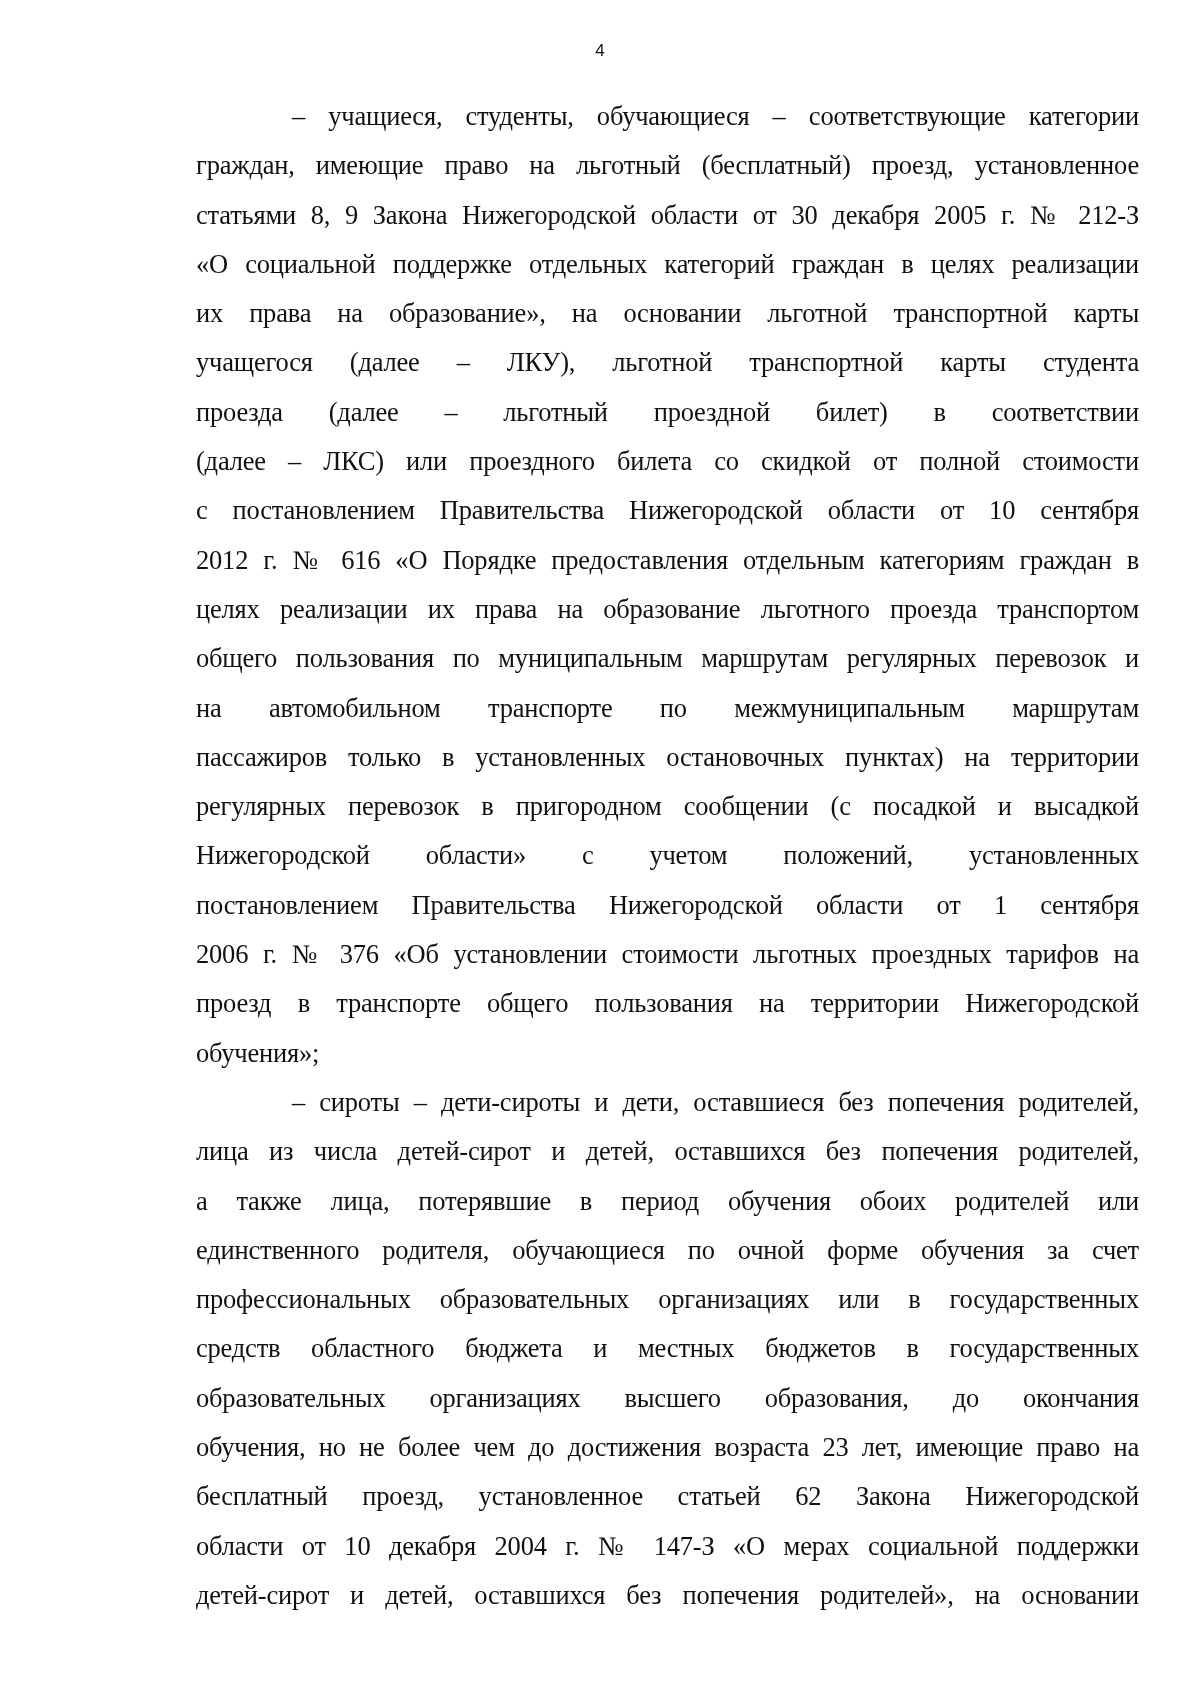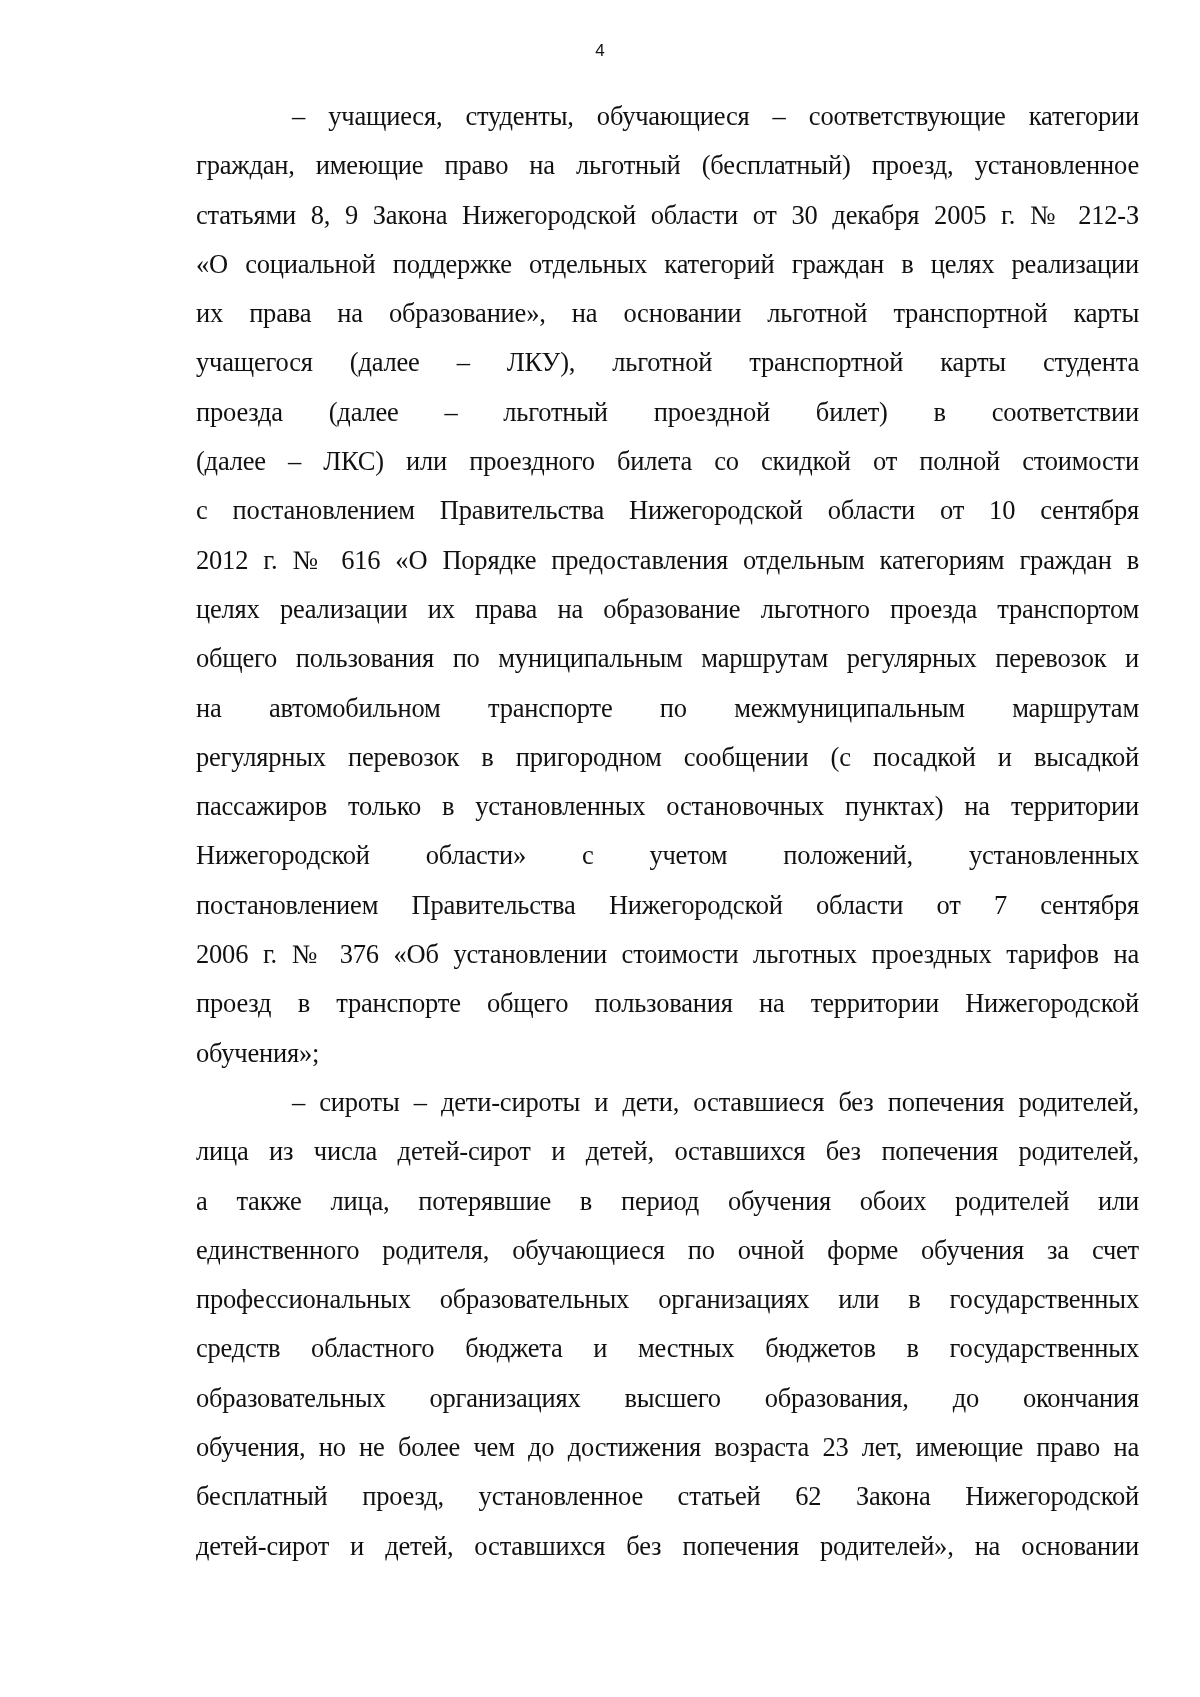--- a/index.html
+++ b/index.html
@@ -62,33 +62,34 @@
     <span class="line">«О социальной поддержке отдельных категорий граждан в целях реализации</span>
     <span class="line">их права на образование», на основании льготной транспортной карты</span>
     <span class="line">учащегося (далее – ЛКУ), льготной транспортной карты студента</span>
     <span class="line">проезда (далее – льготный проездной билет) в соответствии</span>
     <span class="line">(далее – ЛКС) или проездного билета со скидкой от полной стоимости</span>
     <span class="line">с постановлением Правительства Нижегородской области от 10 сентября</span>
     <span class="line">2012 г. № 616 «О Порядке предоставления отдельным категориям граждан в</span>
     <span class="line">целях реализации их права на образование льготного проезда транспортом</span>
     <span class="line">общего пользования по муниципальным маршрутам регулярных перевозок и</span>
     <span class="line">на автомобильном транспорте по межмуниципальным маршрутам</span>
+    <span class="line">пассажиров только в установленных остановочных пунктах) на территории</span>
     <span class="line">регулярных перевозок в пригородном сообщении (с посадкой и высадкой</span>
-    <span class="line">пассажиров только в установленных остановочных пунктах) на территории</span>
     <span class="line">Нижегородской области» с учетом положений, установленных</span>
-    <span class="line">постановлением Правительства Нижегородской области от 7 сентября</span>
+    <span class="line">постановлением Правительства Нижегородской области от 1 сентября</span>
     <span class="line">2006 г. № 376 «Об установлении стоимости льготных проездных тарифов на</span>
     <span class="line">проезд в транспорте общего пользования на территории Нижегородской</span>
     <span class="line last">обучения»;</span>
   </div>
   <div>
     <span class="line indent">– сироты – дети-сироты и дети, оставшиеся без попечения родителей,</span>
     <span class="line">лица из числа детей-сирот и детей, оставшихся без попечения родителей,</span>
     <span class="line">а также лица, потерявшие в период обучения обоих родителей или</span>
     <span class="line">единственного родителя, обучающиеся по очной форме обучения за счет</span>
     <span class="line">профессиональных образовательных организациях или в государственных</span>
     <span class="line">средств областного бюджета и местных бюджетов в государственных</span>
     <span class="line">образовательных организациях высшего образования, до окончания</span>
     <span class="line">обучения, но не более чем до достижения возраста 23 лет, имеющие право на</span>
     <span class="line">бесплатный проезд, установленное статьей 62 Закона Нижегородской</span>
+    <span class="line">области от 10 декабря 2004 г. № 147-З «О мерах социальной поддержки</span>
     <span class="line">детей-сирот и детей, оставшихся без попечения родителей», на основании</span>
   </div>
 </div>
 
 </body></html>

